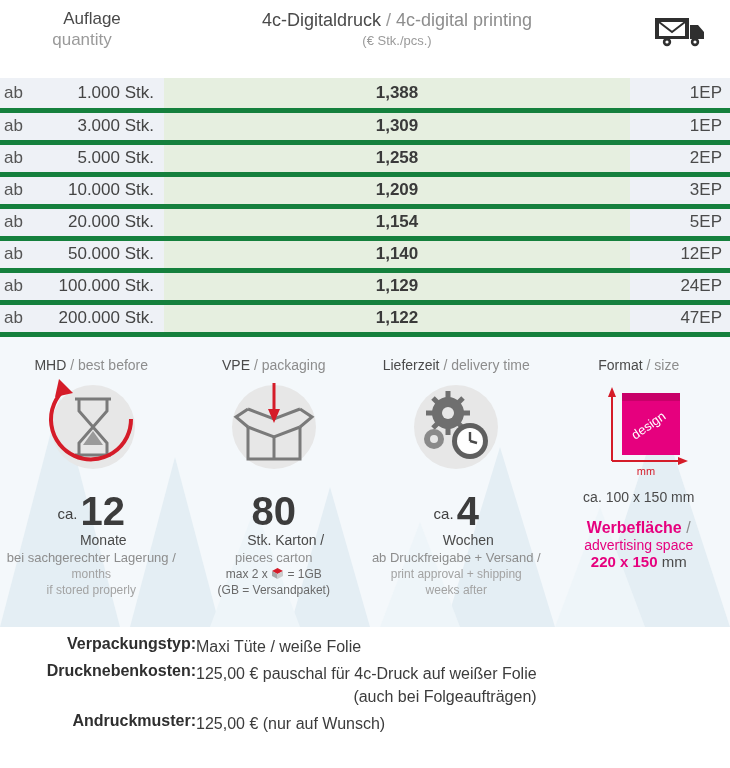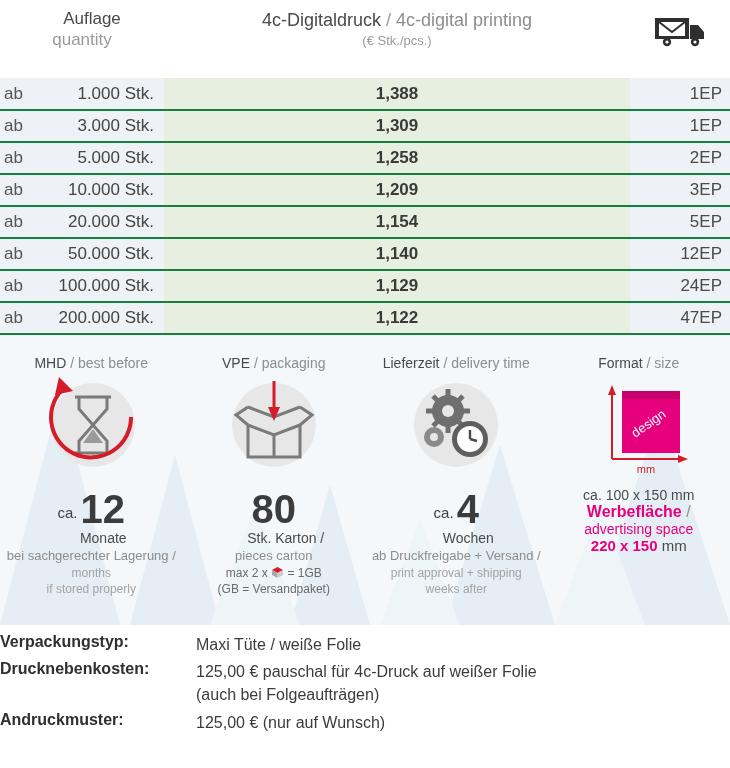--- a/index.html
+++ b/index.html
@@ -45,21 +45,21 @@
   }
 
   table.prices {
     width:100%;
     border-collapse:collapse;
   }
   table.prices td {
     height:32px;
     font-size:17px;
     vertical-align:middle;
-    border-bottom:2px solid #15803d;
+    border-bottom:5px solid #15803d;
   }
   td.c-ab {
     width:34px;
     background:#eef1f6;
     color:#555;
     font-size:16px;
     padding-left:4px;
   }
   td.c-qty {
     width:130px;
@@ -136,20 +136,21 @@
   .ic-sub2 { font-size:12px; color:#a3a3a3; line-height:1.35; }
   .ic-note { font-size:12px; color:#6a6a6a; line-height:1.35; }
   .pink { color:#e6007e; }
   .pink-b { color:#e6007e; font-weight:bold; }
   .ic-size { font-size:14px; color:#4a4a4a; }
 
   
   .specs {
     padding:8px 0 0 0;
     font-size:16px;
+    text-align:right;
   }
   .spec-row { display:flex; align-items:flex-start; margin-bottom:4px; }
   .spec-label {
     width:196px;
     font-weight:bold;
     color:#2f2f2f;
     font-size:16px;
   }
   .spec-val { color:#3c3c3c; font-size:16px; line-height:1.45; }
 </style>
@@ -401,21 +402,21 @@
               <line x1="38" y1="20" x2="38" y2="86"></line>
               <line x1="38" y1="86" x2="108" y2="86"></line>
             </g>
             <polygon points="38,12 34,22 42,22" fill="#d51c29"></polygon>
             <polygon points="114,86 104,82 104,90" fill="#d51c29"></polygon>
             <text x="72" y="100" fill="#d51c29" font-family="Liberation Sans, sans-serif" font-size="11" text-anchor="middle">mm</text>
           </svg>
         </span>
       </div>
       <div class="ic-size">ca. 100 x 150 mm</div>
-      <div style="">
+      <div style="margin-top:14px">
         <div>
           <span class="pink-b">Werbefläche</span>
           <span class="sep" style="color:#8d8d8d">/</span>
         </div>
         <div class="pink" style="font-size:14px">advertising space</div>
         <div style="font-size:15px">
           <span class="pink-b">220 x 150</span>
           <span style="color:#4a4a4a">mm</span>
         </div>
       </div>

